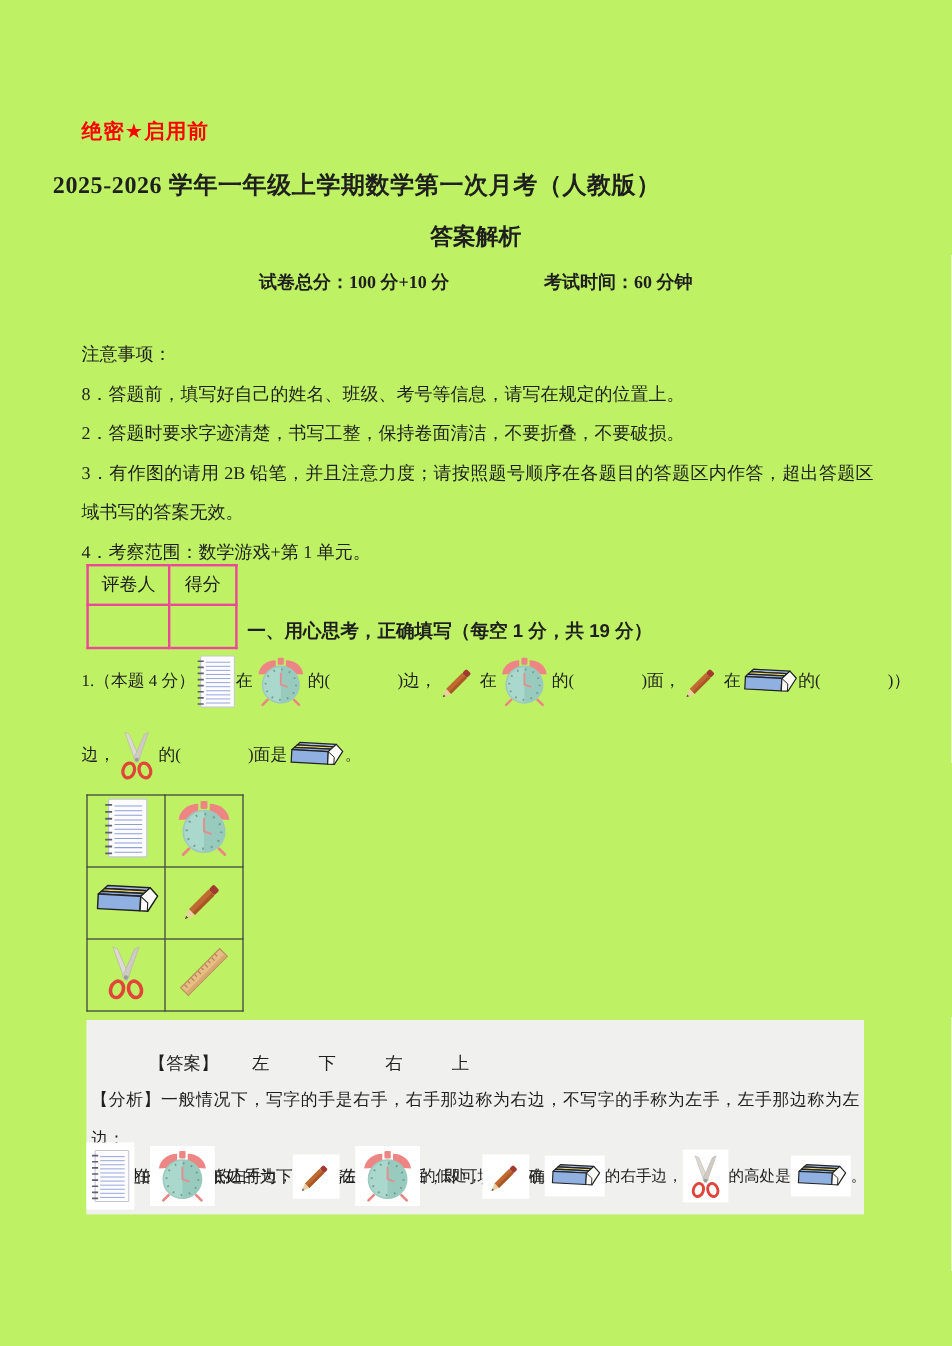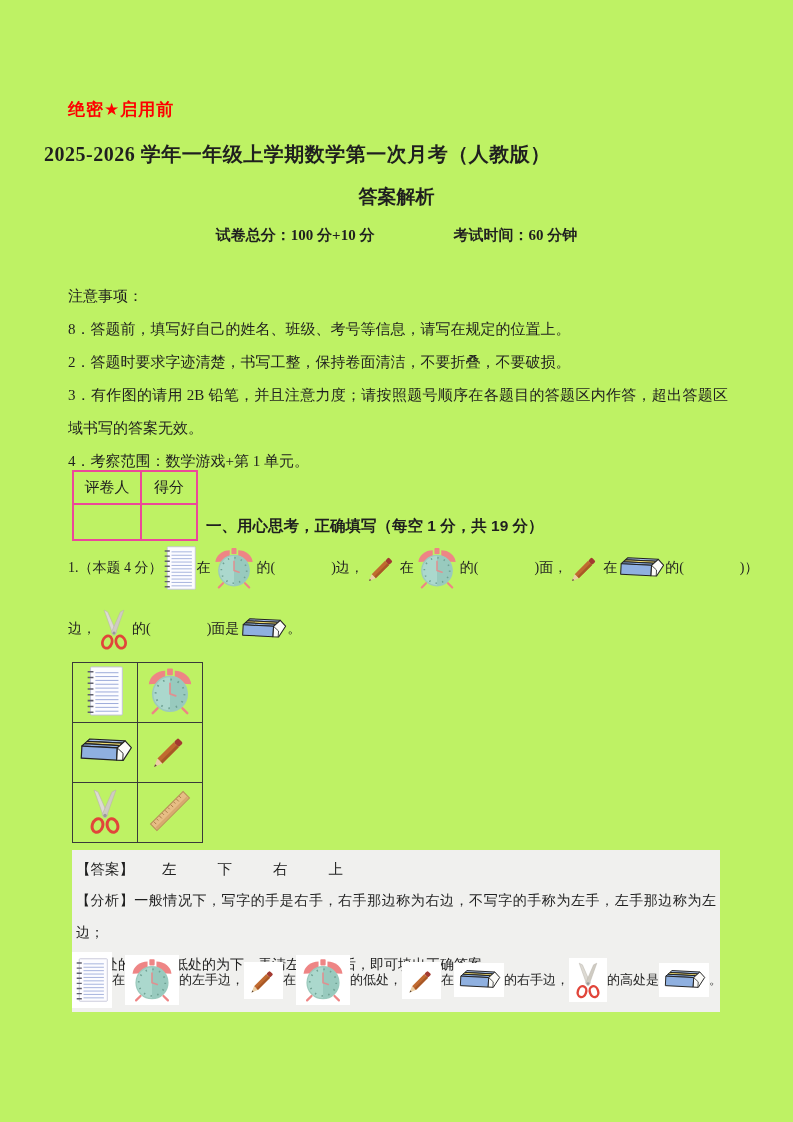--- a/index.html
+++ b/index.html
@@ -38,21 +38,21 @@
   .item-grid{position:absolute;left:72px;top:662px;border-collapse:collapse;}
   .item-grid td{border:1.4px solid #3a3a3a;width:64px;height:59px;text-align:center;vertical-align:middle;padding:0;}
   .item-grid .icon-wrap{margin:0 auto;}
   .item-grid .icon-notebook{width:42px;height:52px;}
   .item-grid .icon-alarm-clock{width:52px;height:50px;}
   .item-grid .icon-eraser{width:56px;height:38px;}
   .item-grid .icon-pencil{width:44px;height:44px;}
   .item-grid .icon-scissors{width:40px;height:46px;}
   .item-grid .icon-ruler{width:48px;height:48px;}
   .answer-block{position:absolute;left:72px;top:850px;width:648px;height:162px;background:#f0f0ee;}
-  .answer-line{padding:10px 0 0 4px;font-size:14.5px;display:flex;align-items:center;}
+  .answer-line{padding:27px 0 0 4px;font-size:14.5px;display:flex;align-items:center;margin-left:48px;}
   .ans-label{margin-right:28px;}
   .ans-val{margin-right:41px;}
   .analysis{padding:0 4px;font-size:14px;line-height:32px;margin-top:6px;text-align:justify;}
   .solution-line{position:absolute;left:0;bottom:4px;width:648px;display:flex;align-items:center;
                  flex-wrap:nowrap;font-size:13px;white-space:pre;}
   .solution-line .tile{background:#fff;padding:2px 3px;}
   .solution-line .icon-notebook{width:34px;height:52px;}
   .solution-line .icon-alarm-clock{width:48px;height:46px;}
   .solution-line .icon-pencil{width:33px;height:33px;}
   .solution-line .icon-eraser{width:44px;height:30px;}

